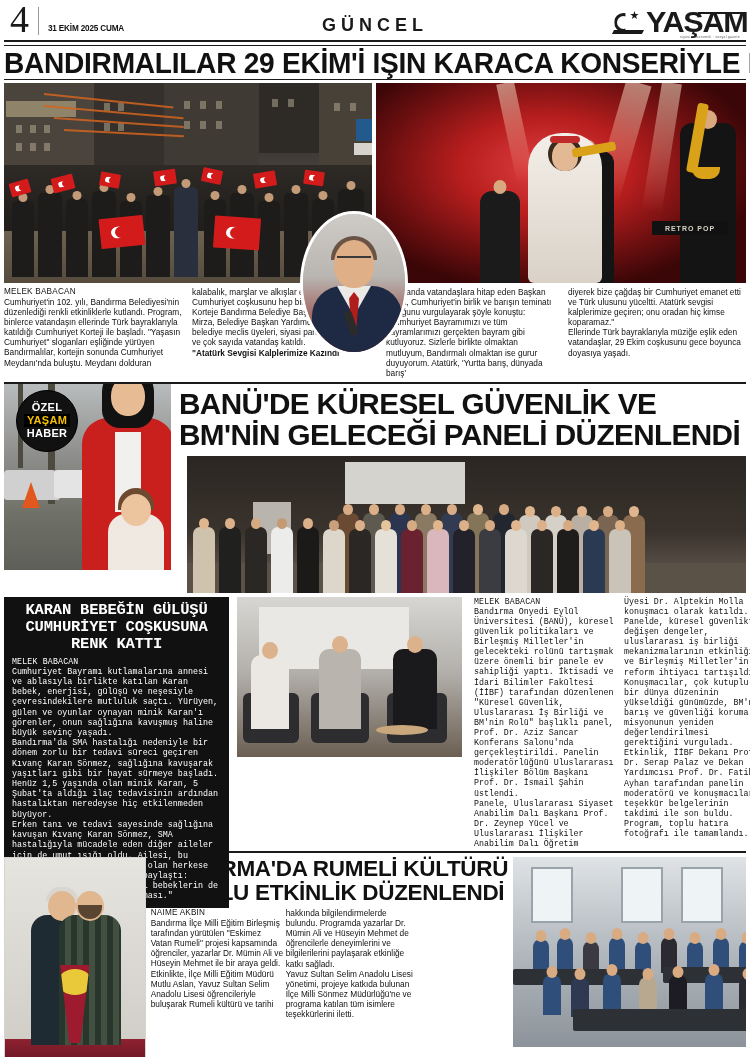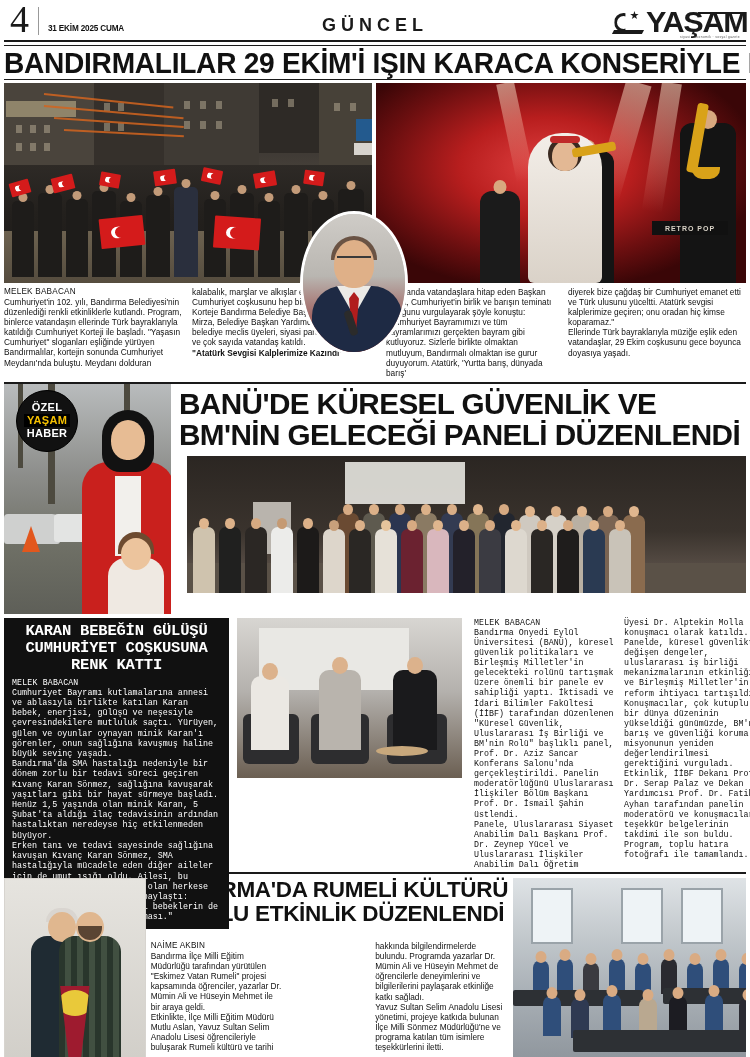--- a/index.html
+++ b/index.html
@@ -168,21 +168,21 @@
   .bodytext p { margin-bottom: 0px; }
   .bold-sub { font-weight: 700; font-size: 8.3px; line-height: 10.1px; }
 
   
   .sec-rule { height: 2px; background: #1a1a1a; margin: 4px 4px 0 4px; }
 
   
   .a2 { margin: 0 4px; position: relative; }
   .a2-top { display: flex; }
   .a2-left-photo {
-    width: 225px; height: 230px; position: relative; overflow: hidden;
+    width: 225px; height: 186px; position: relative; overflow: hidden;
     background: linear-gradient(#8f8f93,#5d5d62);
     text-align: right;
   }
   .a2-head { flex: 1; padding: 4px 0 0 8px; }
   .a2-head h2 {
     font-size: 30px; line-height: 31px; font-weight: 700; letter-spacing: -0.6px;
     white-space: nowrap; transform: scaleX(0.99); transform-origin: left center;
   }
   .a2-group-photo {
     margin-top: 6px; margin-left: 8px; height: 137px; position: relative; overflow: hidden;
@@ -260,21 +260,21 @@
   .a3-photo-left {
     width: 176px; height: 205px; position: relative; overflow: hidden;
     background: linear-gradient(#e6e4df, #cfccc6);
     border: 1px solid #d7d4cf;
   }
   .a3-mid { flex: 1; }
   .a3-head h2 {
     font-size: 22.5px; line-height: 23.5px; font-weight: 700;
     letter-spacing: -0.3px; text-align: center; white-space: nowrap;
   }
-  .a3-cols { display: flex; gap: 8px; margin-top: 16px; justify-content: space-between; }
+  .a3-cols { display: flex; gap: 2px; margin-top: 4px; }
   .a3-col { width: 133px; }
   .a3-photo-right {
     width: 290px; height: 190px; position: relative; overflow: hidden;
     background: linear-gradient(#cfd3d6 0%, #9aa3ab 40%, #6e757c 100%);
   }
 
   
   .man-suit { position:absolute; left:26px; bottom:16px; width:62px;height:130px;
     background:#1f2b33; border-radius:16px 16px 0 0;}
   .man-suit .mh { position:absolute; left:50%;top:-24px;transform:translateX(-50%);
@@ -692,21 +692,21 @@
 
   <div class="a3-mid">
     <div class="a3-head">
       <h2>BANDIRMA'DA RUMELİ KÜLTÜRÜ</h2>
       <h2>KONULU ETKİNLİK DÜZENLENDİ</h2>
     </div>
     <div class="a3-cols">
       <div class="a3-col">
         <div class="byline">NAİME AKBIN</div>
         <div class="bodytext">
-            <p>Bandırma İlçe Milli Eğitim Müdürlüğü tarafından yürütülen "Eskimez Vatan Rumeli" projesi kapsamında öğrenciler, yazarlar Dr. Mümin Ali ve Hüseyin Mehmet ile bir araya geldi.</p>
+            <p>Bandırma İlçe Milli Eğitim Birleşmiş tarafından yürütülen "Eskimez Vatan Rumeli" projesi kapsamında öğrenciler, yazarlar Dr. Mümin Ali ve Hüseyin Mehmet ile bir araya geldi.</p>
             <p>Etkinlikte, İlçe Milli Eğitim Müdürü Mutlu Aslan, Yavuz Sultan Selim Anadolu Lisesi öğrencileriyle buluşarak Rumeli kültürü ve tarihi</p>
           </div>
       </div>
       <div class="a3-col">
         <div class="bodytext">
             <p>hakkında bilgilendirmelerde bulundu. Programda yazarlar Dr. Mümin Ali ve Hüseyin Mehmet de öğrencilerle deneyimlerini ve bilgilerilerini paylaşarak etkinliğe katkı sağladı.</p>
             <p>Yavuz Sultan Selim Anadolu Lisesi yönetimi, projeye katkıda bulunan İlçe Milli Sönmez Müdürlüğü'ne ve programa katılan tüm isimlere teşekkürlerini iletti.</p>
           </div>
       </div>
     </div>

